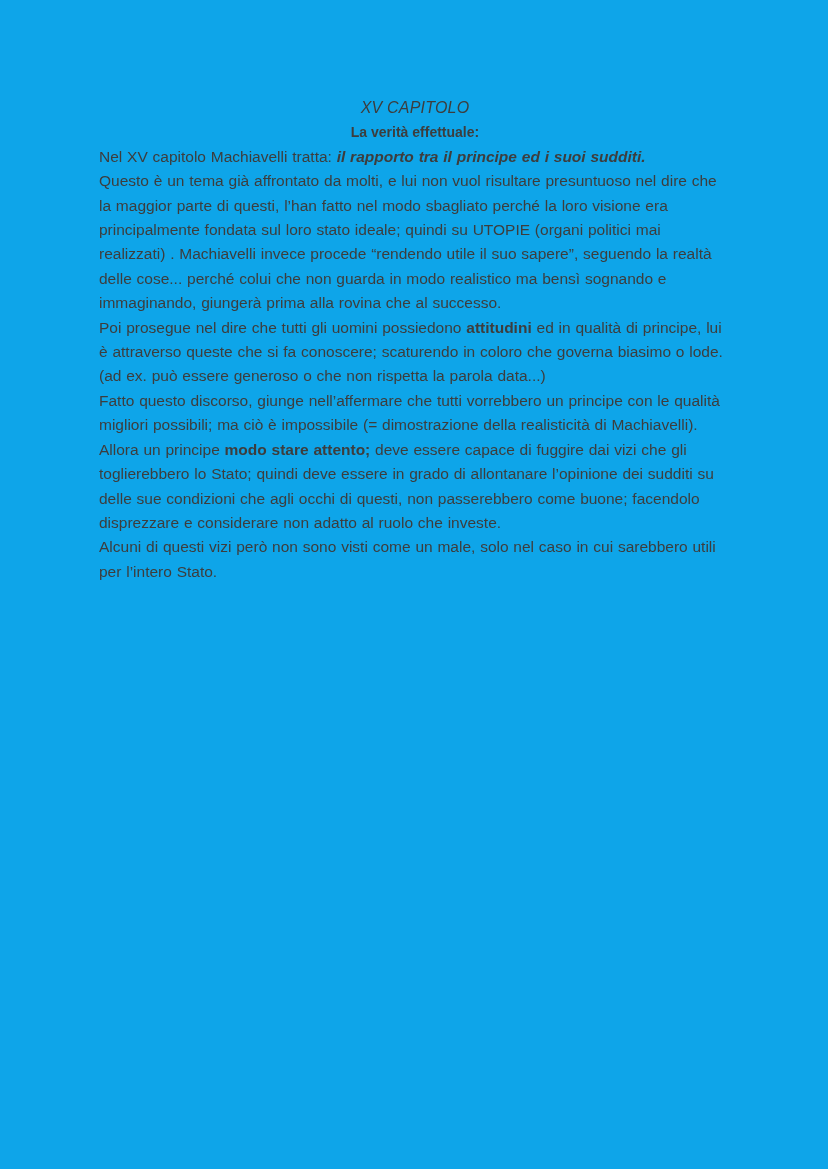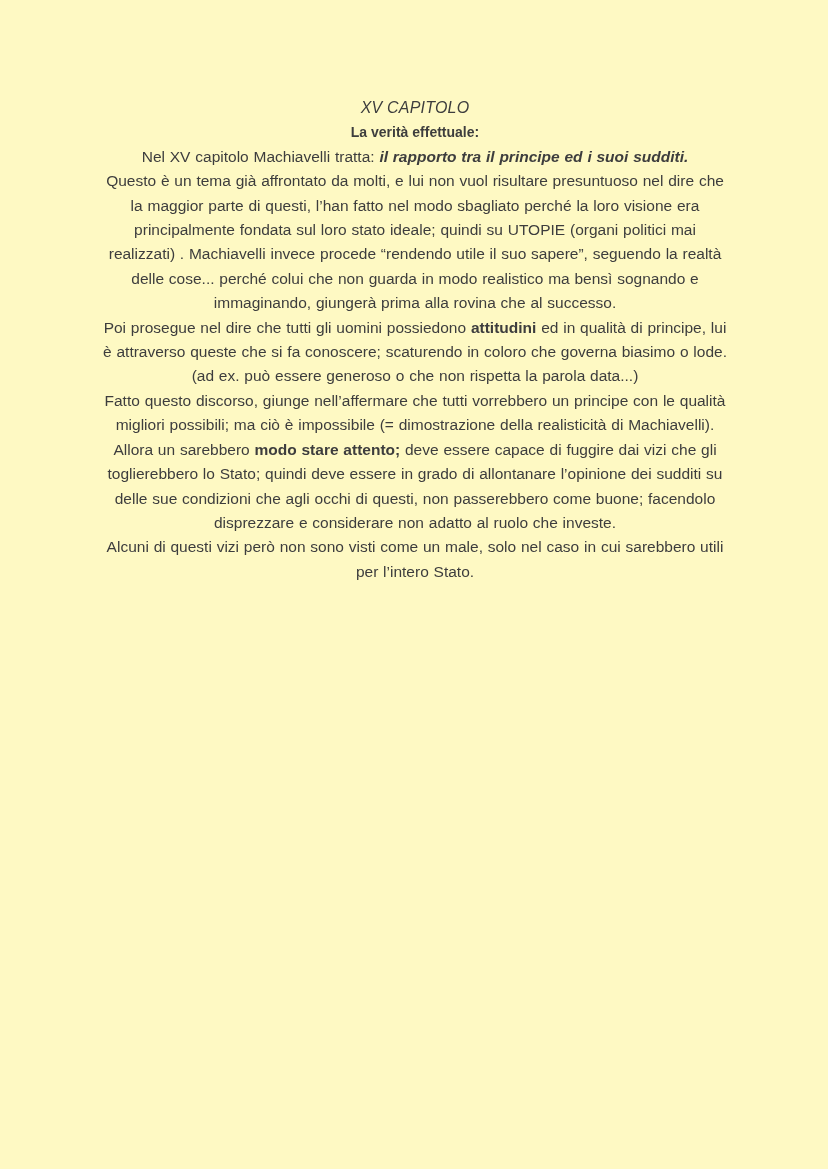--- a/index.html
+++ b/index.html
@@ -5,21 +5,21 @@
   html, body {
     margin: 0;
     padding: 0;
     background: #ffffff;
   }
   .page {
     position: relative;
     width: 828px;
     height: 1169px;
     margin: 0 auto;
-    background: #fef9c3;
+    background: #0ea5e9;
     overflow: hidden;
     font-family: "Liberation Sans", "DejaVu Sans", sans-serif;
     color: #3d3d3d;
   }
   .content {
     position: absolute;
     top: 96px;
     left: 99px;
     width: 632px;
   }
@@ -37,35 +37,35 @@
     font-size: 14px;
     line-height: 24.4px;
     font-weight: bold;
     text-align: center;
   }
   .body p {
     margin: 0;
     font-size: 15.5px;
     line-height: 24.4px;
     font-weight: 400;
-    text-align: center;
+    text-align: left;
     word-spacing: 0.5px;
   }
   .run-bold { font-weight: bold; margin-top: 40px; }
   .run-bold-italic { font-weight: bold; font-style: italic; }
 </style>
 </head>
 <body>
 
 <div class="page">
   <div class="content">
     <h1 class="title">XV CAPITOLO</h1>
     <h2 class="subtitle">La verità effettuale:</h2>
     <div class="body">
         <p><span>Nel XV capitolo Machiavelli tratta: </span><span class="run-bold-italic">il rapporto tra il principe ed i suoi sudditi.</span></p>
         <p><span>Questo è un tema già affrontato da molti, e lui non vuol risultare presuntuoso nel dire che la maggior parte di questi, l’han fatto nel modo sbagliato perché la loro visione era principalmente fondata sul loro stato ideale; quindi su UTOPIE (organi politici mai realizzati) . Machiavelli invece procede “rendendo utile il suo sapere”, seguendo la realtà delle cose... perché colui che non guarda in modo realistico ma bensì sognando e immaginando, giungerà prima alla rovina che al successo.</span></p>
         <p><span>Poi prosegue nel dire che tutti gli uomini possiedono </span><span class="run-bold">attitudini</span><span> ed in qualità di principe, lui è attraverso queste che si fa conoscere; scaturendo in coloro che governa biasimo o lode. (ad ex. può essere generoso o che non rispetta la parola data...)</span></p>
         <p><span>Fatto questo discorso, giunge nell’affermare che tutti vorrebbero un principe con le qualità migliori possibili; ma ciò è impossibile (= dimostrazione della realisticità di Machiavelli).</span></p>
-        <p><span>Allora un sarebbero </span><span class="run-bold">modo stare attento;</span><span> deve essere capace di fuggire dai vizi che gli toglierebbero lo Stato; quindi deve essere in grado di allontanare l’opinione dei sudditi su delle sue condizioni che agli occhi di questi, non passerebbero come buone; facendolo disprezzare e considerare non adatto al ruolo che investe.</span></p>
+        <p><span>Allora un principe </span><span class="run-bold">modo stare attento;</span><span> deve essere capace di fuggire dai vizi che gli toglierebbero lo Stato; quindi deve essere in grado di allontanare l’opinione dei sudditi su delle sue condizioni che agli occhi di questi, non passerebbero come buone; facendolo disprezzare e considerare non adatto al ruolo che investe.</span></p>
         <p><span>Alcuni di questi vizi però non sono visti come un male, solo nel caso in cui sarebbero utili per l’intero Stato.</span></p>
       </div>
   </div>
 </div>
 
 </body></html>

